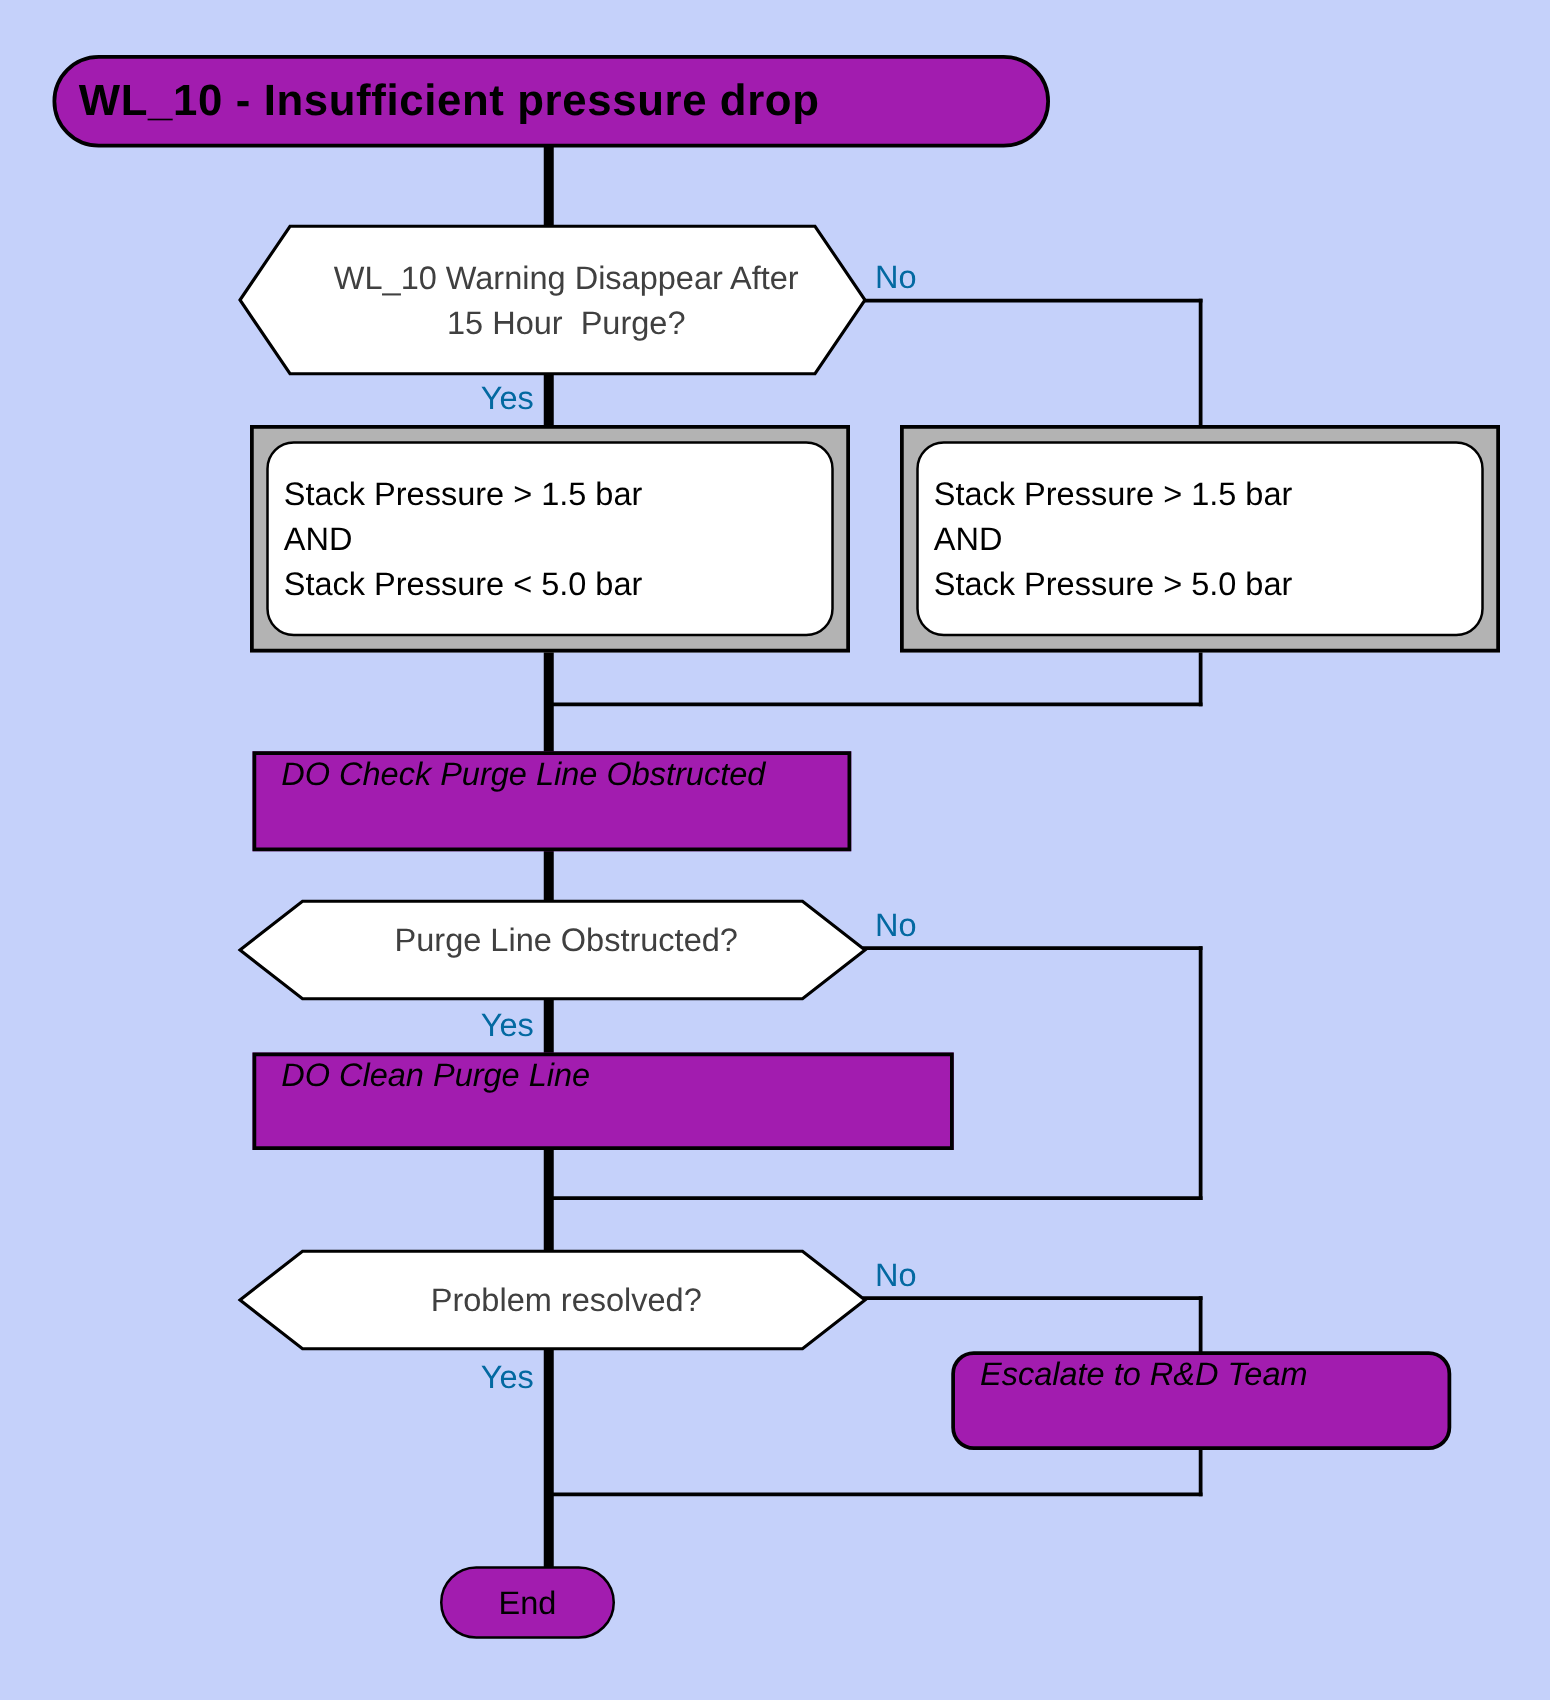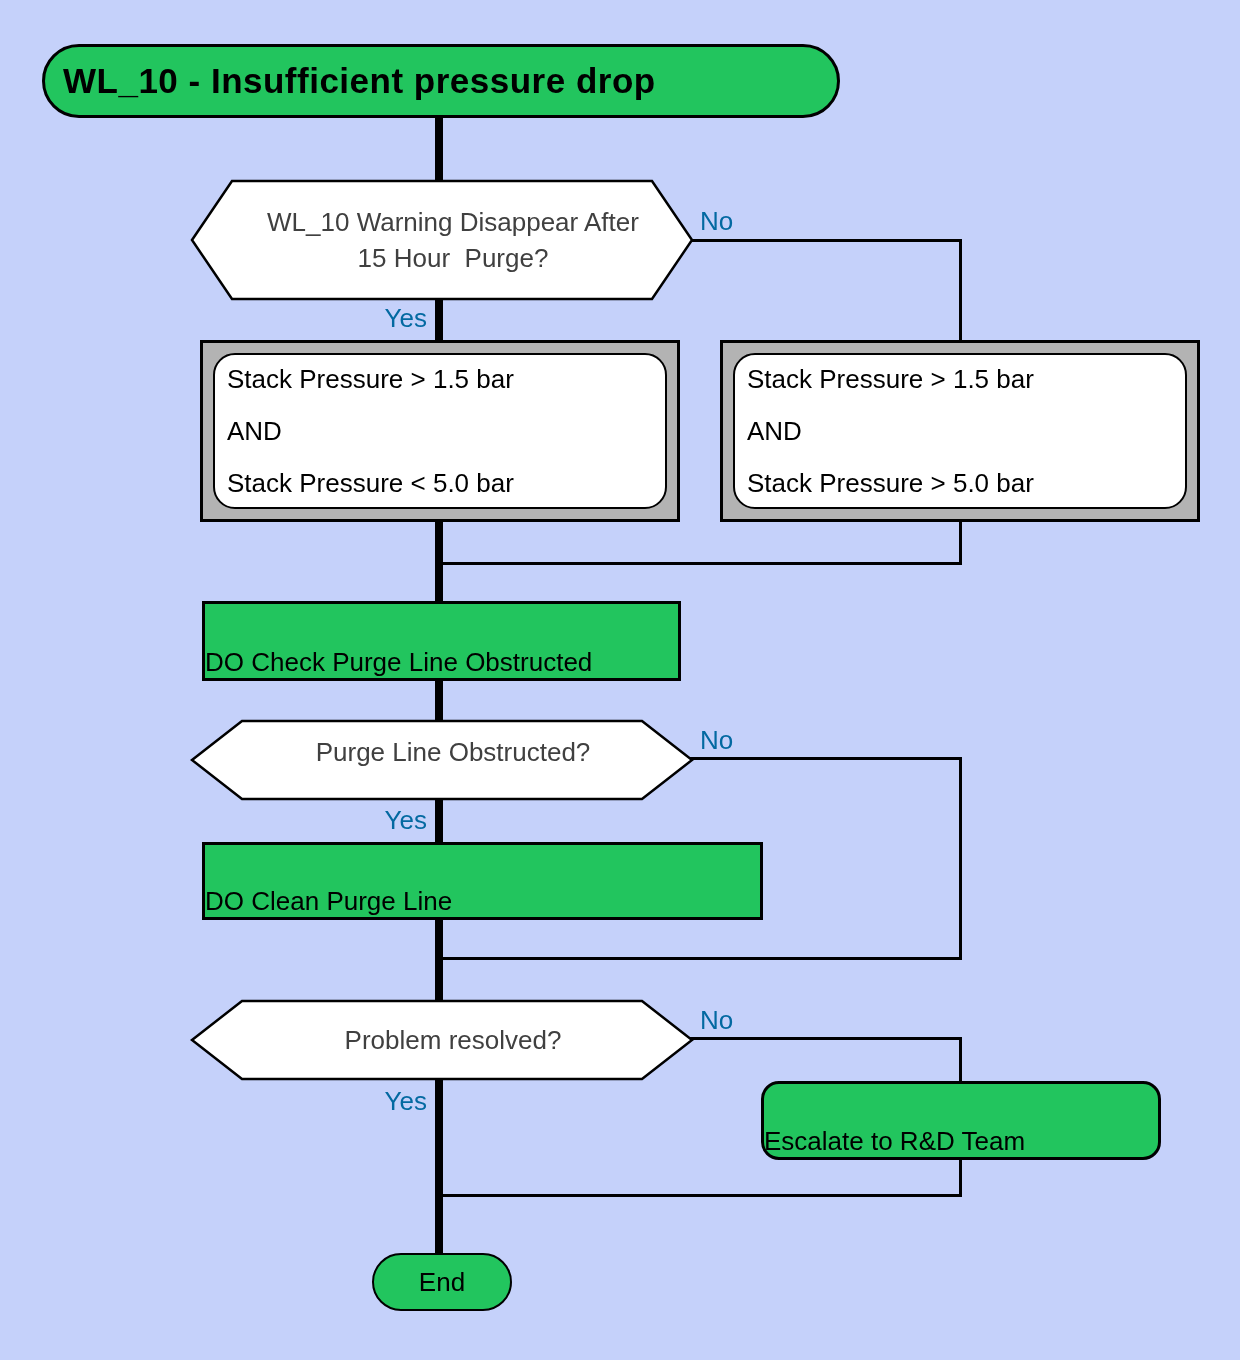--- a/index.html
+++ b/index.html
@@ -1,32 +1,32 @@
 <!DOCTYPE html>
 <html><head>
 <meta charset="utf-8">
 <style>
   html,body{margin:0;padding:0;}
   body{font-family:"Liberation Sans",sans-serif;}
   #canvas{position:relative;width:1240px;height:1360px;background:#c5d1fa;overflow:hidden;}
 
   .line{position:absolute;background:#000;}
 
-  .shape{position:absolute;box-sizing:border-box;background:#22c55e;border:3px solid #000;color:#000;}
+  .shape{position:absolute;box-sizing:border-box;background:#a21caf;border:3px solid #000;color:#000;}
 
   .terminator-title{border-radius:38px;display:flex;align-items:center;padding-left:18px;
     font-size:35px;font-weight:bold;letter-spacing:0.5px;}
   .terminator-end{border-radius:29px;display:flex;align-items:center;justify-content:center;font-size:26px;border-width:2.5px;}
 
-  .process{display:flex;align-items:flex-end;padding-left:0;font-size:26px;}
+  .process{display:flex;align-items:flex-start;padding-left:20px;font-size:26px;font-style:italic;}
 
   .frame{background:#b3b3b3;}
   .frame-inner{position:absolute;left:10px;top:10px;right:10px;bottom:10px;background:#fff;
     border:2.5px solid #000;border-radius:22px;display:flex;flex-direction:column;justify-content:center;
-    padding-left:12px;font-size:26px;line-height:36px;color:#000;gap:16px;}
+    padding-left:12px;font-size:26px;line-height:36px;color:#000;}
 
   .hex{position:absolute;}
   .hex svg{display:block;position:absolute;left:0;top:0;}
   .hex-text{position:absolute;left:11px;top:0;width:100%;height:100%;display:flex;flex-direction:column;
     align-items:center;justify-content:center;text-align:center;font-size:26px;line-height:36px;color:#404040;}
   .hex-text div{white-space:pre;}
 
   .edge-label{position:absolute;font-size:26px;color:#0369a1;}
   .edge-label.right-align{text-align:right;}
 </style>
@@ -112,21 +112,21 @@
     </svg>
     <div class="hex-text">
       <div>Problem resolved?</div>
     </div>
   </div>
 
   <div class="shape process" style="left:761px;top:1081px;width:400px;height:79px;border-radius:18px;">
     <span>Escalate to R&amp;D Team</span>
   </div>
 
-  <div class="shape terminator-end" style="left:372px;top:1253px;width:140px;height:58px;">
+  <div class="shape terminator-end" style="left:352px;top:1253px;width:140px;height:58px;">
     <span>End</span>
   </div>
 
   <div class="edge-label right-align" style="left:327px;top:303px;width:100px;">Yes</div>
   <div class="edge-label" style="left:700px;top:206px;">No</div>
 
   <div class="edge-label right-align" style="left:327px;top:805px;width:100px;">Yes</div>
   <div class="edge-label" style="left:700px;top:725px;">No</div>
 
   <div class="edge-label right-align" style="left:327px;top:1086px;width:100px;">Yes</div>

